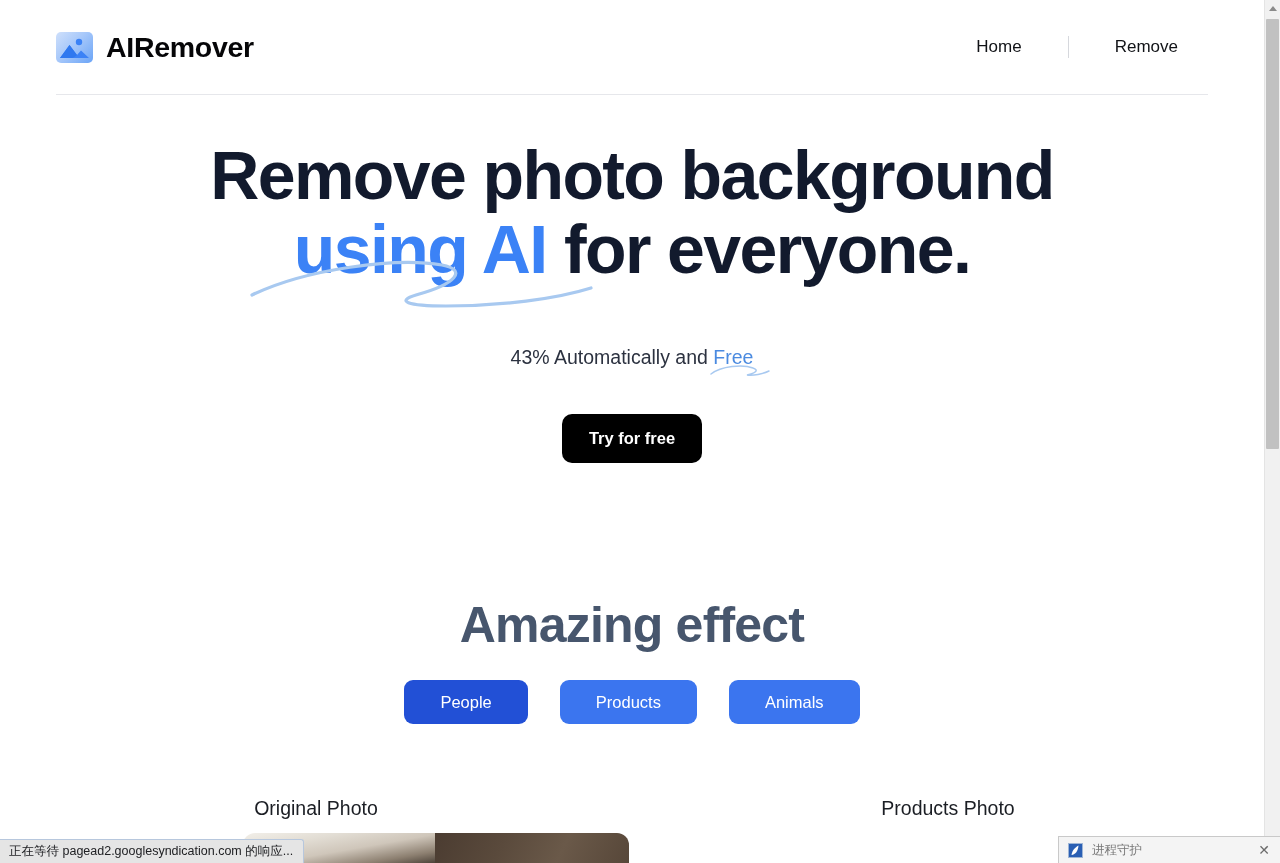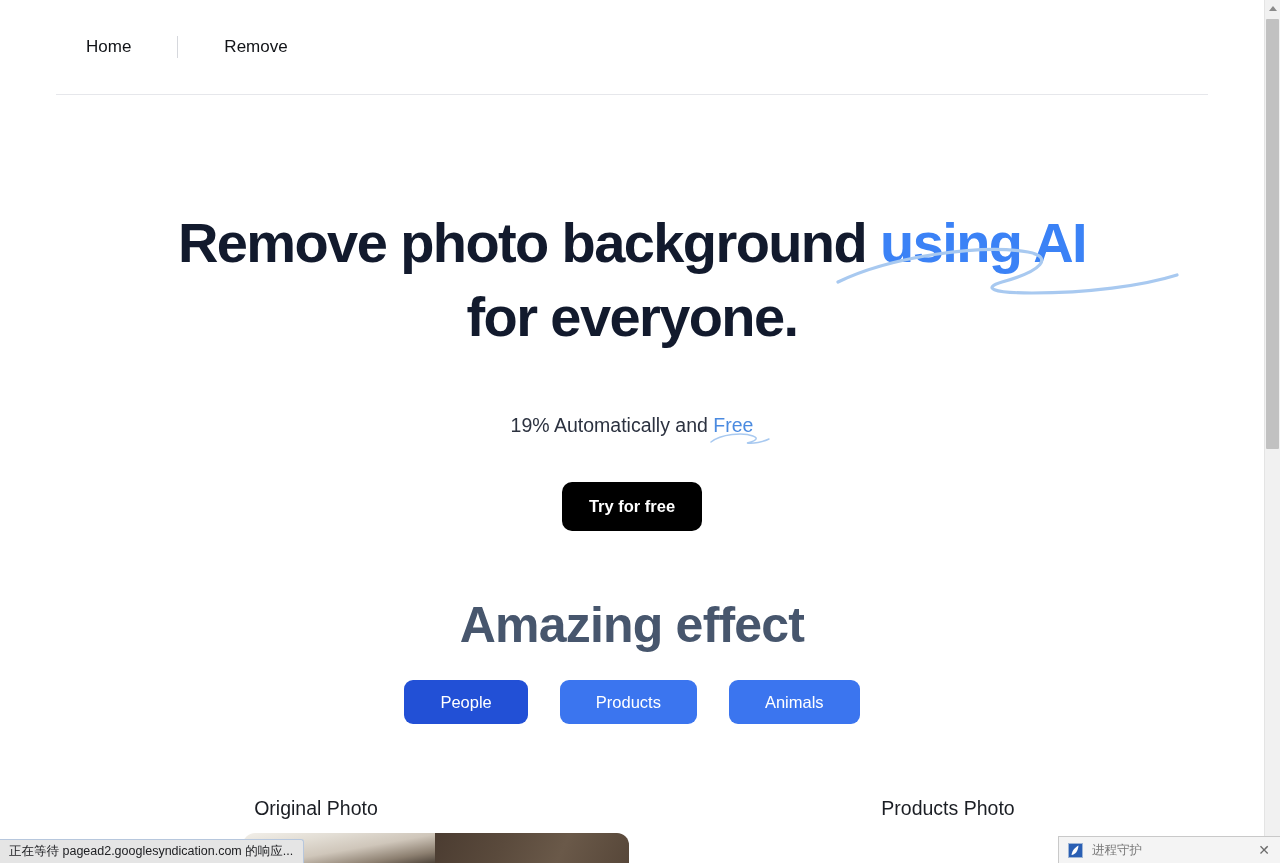--- a/index.html
+++ b/index.html
@@ -98,22 +98,22 @@
 
   
   .hero {
     position: absolute;
     left: 0; top: 96px;
     width: 1264px;
     text-align: center;
   }
   .hero-title {
     margin: 0;
-    padding-top: 110px;
-    font-size: 56px;
+    padding-top: 42px;
+    font-size: 68px;
     line-height: 74px;
     font-weight: 700;
     letter-spacing: -1.6px;
     color: #121a2d;
     max-width: 960px;
     margin-left: auto;
     margin-right: auto;
   }
   .hl {
     position: relative;
@@ -349,36 +349,46 @@
 </head>
 <body>
 
 <div id="page">
 
   <div id="viewport">
 
     <header class="site-header">
       <div class="header-inner">
 
+        <a class="brand" href="#">
+          <span class="brand-icon">
+            <svg width="37" height="31" viewBox="0 0 37 31" aria-hidden="true">
+              <circle cx="23" cy="10" r="3.2" fill="#3b82f6"></circle>
+              <path d="M4 26 L13.5 13 L21 23 L25 18.5 L33 26 Z" fill="#3b82f6"></path>
+              <path d="M4 26 L13.5 13 L21 23 L17 26 Z" fill="#2f78ef"></path>
+            </svg>
+          </span>
+          <span class="brand-name">AIRemover</span>
+        </a>
 
         <nav class="nav">
           <a class="nav-link" href="#">Home</a>
           <span class="nav-divider"></span>
           <a class="nav-link" href="#">Remove</a>
         </nav>
 
       </div>
     </header>
 
     <section class="hero">
       <h1 class="hero-title"><span>Remove photo background </span><span class="hl"><span>using AI</span><svg class="swoosh-big" viewBox="0 0 350 60" aria-hidden="true">
             <path d="M6 44 C60 18, 150 6, 196 14 C222 19, 210 33, 170 44 C150 50, 160 55, 200 55 C255 55, 310 48, 345 37" fill="none" stroke="#a8c9f0" stroke-width="3.2" stroke-linecap="round"></path>
           </svg></span><span> for everyone.</span></h1>
 
-      <p class="hero-sub"><span>19% Automatically and </span><span class="hl-sm"><span>Free</span><svg class="swoosh-sm" viewBox="0 0 62 20" aria-hidden="true">
+      <p class="hero-sub"><span>43% Automatically and </span><span class="hl-sm"><span>Free</span><svg class="swoosh-sm" viewBox="0 0 62 20" aria-hidden="true">
             <path d="M2 13 C12 5, 34 3, 44 7 C50 9, 47 12, 38 14 C44 15, 54 13, 60 10" fill="none" stroke="#a8c9f0" stroke-width="1.5" stroke-linecap="round"></path>
           </svg></span></p>
 
       <div class="cta-wrap">
         <button class="cta-button">Try for free</button>
       </div>
     </section>
 
     <section class="effect-section">
       <h2 class="effect-title">Amazing effect</h2>

